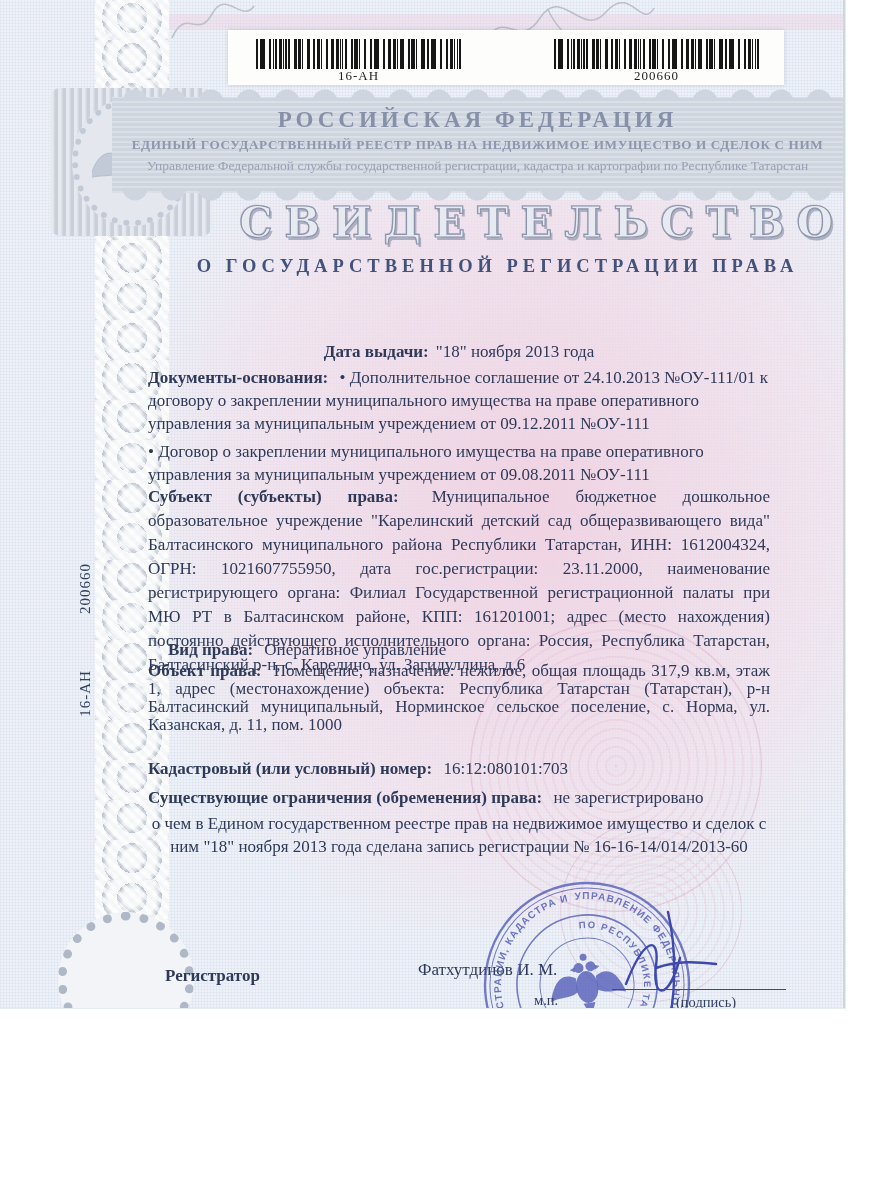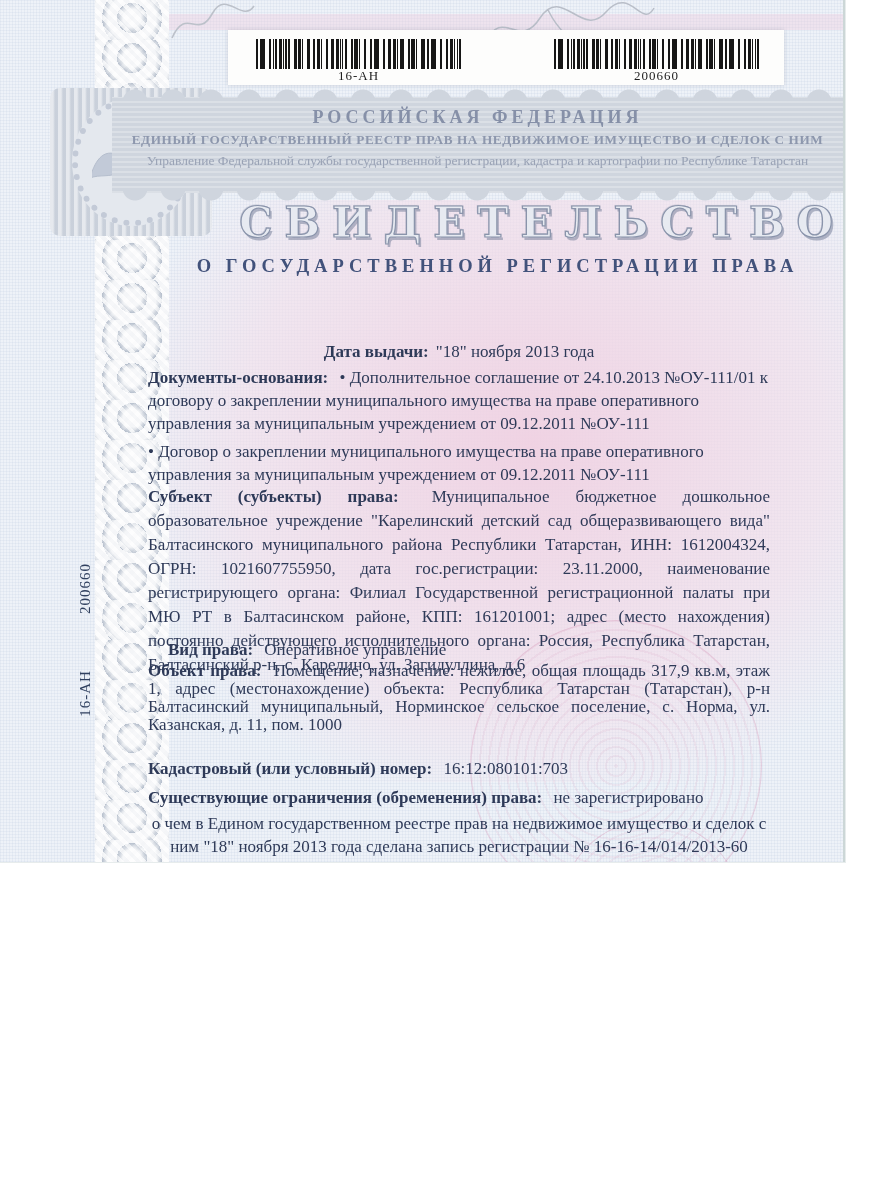--- a/index.html
+++ b/index.html
@@ -1,19 +1,19 @@
 <!DOCTYPE html>
 <html><head>
 <meta charset="utf-8">
 <style>
   html,body{margin:0;padding:0;background:#ffffff;}
   .scan{position:relative;width:873px;height:1200px;background:#ffffff;overflow:hidden;
         font-family:"Liberation Serif","DejaVu Serif",serif;}
   
-  .page{position:absolute;left:0;top:0;width:843px;height:862px;overflow:hidden;
+  .page{position:absolute;left:0;top:0;width:843px;height:1008px;overflow:hidden;
         background-color:#eef2f8;
         background-image:
           repeating-linear-gradient(0deg, rgba(186,200,222,.18) 0 1px, transparent 1px 3px),
           repeating-linear-gradient(90deg, rgba(186,200,222,.18) 0 1px, transparent 1px 3px);
         border-right:2px solid #ccd7d7;box-shadow:0 0 0 1px #e7ecec;}
   .pink-center{position:absolute;left:150px;top:200px;right:0;bottom:80px;
         background:radial-gradient(ellipse at 55% 42%, rgba(240,209,226,.95), rgba(243,222,234,.6) 55%, rgba(243,228,238,0) 78%);}
   .pink-strip{position:absolute;left:160px;top:14px;right:0;height:16px;background:rgba(238,206,223,.4);}
   .ornament-ring{position:absolute;border-radius:50%;border:1px solid rgba(210,140,175,.25);
         background:repeating-radial-gradient(circle, rgba(214,150,185,.12) 0 2px, transparent 2px 9px);}
@@ -34,21 +34,21 @@
         background:#f2f4f8;border:9px dotted #aeb8c6;box-sizing:border-box;}
   
   .band{position:absolute;left:112px;top:97px;width:731px;height:96px;background:#cfd5de;
         background-image:repeating-linear-gradient(0deg, rgba(255,255,255,.25) 0 2px, transparent 2px 5px);}
   .band::before{content:"";position:absolute;left:4px;right:4px;top:-10px;height:12px;
         background:radial-gradient(circle at 19px 15px, #cfd5de 12px, transparent 13px) repeat-x;
         background-size:38px 12px;}
   .band::after{content:"";position:absolute;left:4px;right:4px;bottom:-10px;height:12px;
         background:radial-gradient(circle at 19px -3px, #cfd5de 12px, transparent 13px) repeat-x;
         background-size:38px 12px;}
-  .band .l1{margin:10px 8px 0;text-align:center;font-size:18px;font-weight:bold;letter-spacing:4px;color:#8690a8;}
+  .band .l1{margin:10px 8px 0;text-align:center;font-size:23px;font-weight:bold;letter-spacing:4px;color:#8690a8;}
   .band .l2{margin:4px 8px 0;text-align:center;font-size:13.2px;font-weight:bold;letter-spacing:.6px;color:#8d97ad;}
   .band .l3{margin:5px 8px 0;text-align:center;font-size:13.5px;color:#99a2b5;}
   
   .bc-strip{position:absolute;left:228px;top:30px;width:556px;height:55px;background:#fdfdfc;box-shadow:0 0 4px rgba(120,130,150,.35);}
   .bc{position:absolute;top:9px;height:30px;
         background-image:
           repeating-linear-gradient(90deg,#161616 0 2px,transparent 2px 4px,#161616 4px 7px,transparent 7px 8px,#161616 8px 9px,transparent 9px 13px,#161616 13px 15px,transparent 15px 19px),
           repeating-linear-gradient(90deg,transparent 0 6px,#161616 6px 8px,transparent 8px 17px,#161616 17px 18px,transparent 18px 23px);}
   .bc.left{left:28px;width:205px;}
   .bc.right{left:326px;width:205px;}
@@ -137,21 +137,21 @@
       <b>Дата выдачи:</b>
       <span>"18" ноября 2013 года</span>
     </p>
 
     <p class="para" style="top:366px;">
       <b>Документы-основания:</b>
       <span>• Дополнительное соглашение от 24.10.2013 №ОУ-111/01 к договору о закреплении муниципального имущества на праве оперативного управления за муниципальным учреждением от 09.12.2011 №ОУ-111</span>
     </p>
 
     <p class="para" style="top:440px;">
-      <span>• Договор о закреплении муниципального имущества на праве оперативного управления за муниципальным учреждением от 09.12.2011 №ОУ-111</span>
+      <span>• Договор о закреплении муниципального имущества на праве оперативного управления за муниципальным учреждением от 09.08.2011 №ОУ-111</span>
     </p>
 
     <p class="para just" style="top:485px;line-height:24px;">
       <b>Субъект (субъекты) права:</b>
       <span>Муниципальное бюджетное дошкольное образовательное учреждение "Карелинский детский сад общеразвивающего вида" Балтасинского муниципального района Республики Татарстан, ИНН: 1612004324, ОГРН: 1021607755950, дата гос.регистрации: 23.11.2000, наименование регистрирующего органа: Филиал Государственной регистрационной палаты при МЮ РТ в Балтасинском районе, КПП: 161201001; адрес (место нахождения) постоянно действующего исполнительного органа: Россия, Республика Татарстан, Балтасинский р-н, с. Карелино, ул. Загидуллина, д.6</span>
     </p>
 
     <p class="para" style="top:638px;margin-left:20px;">
       <b>Вид права:</b>
       <span>Оперативное управление</span>

